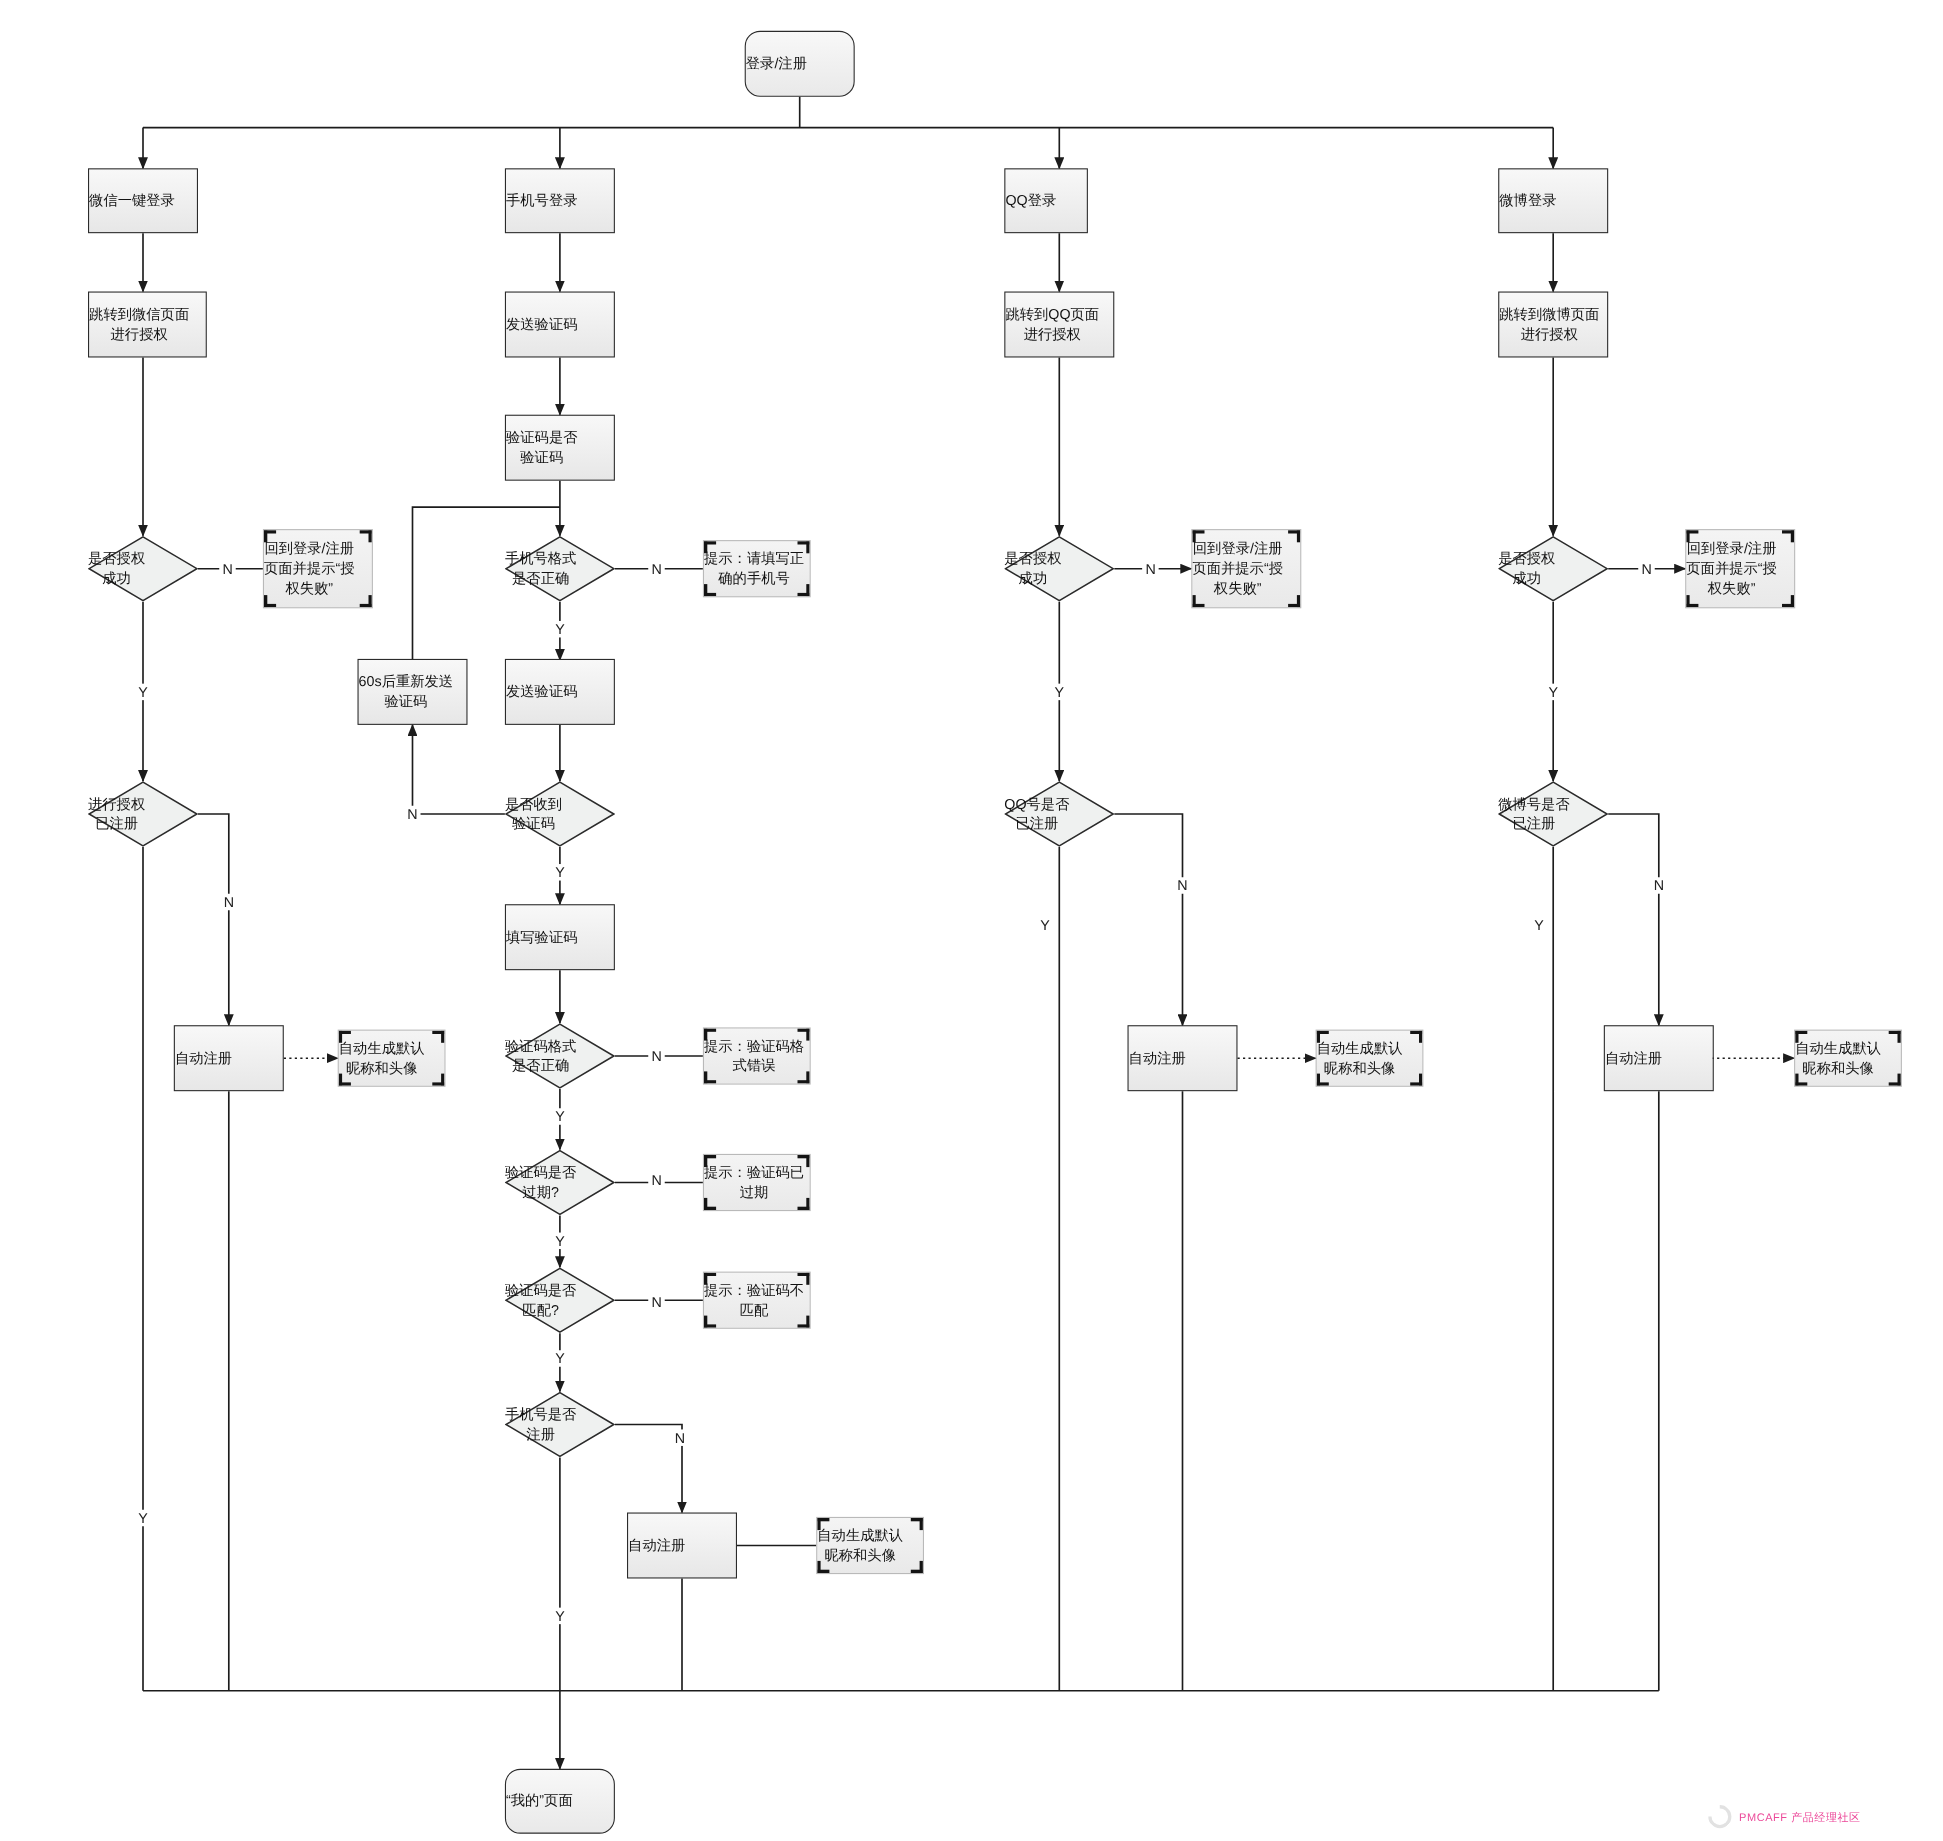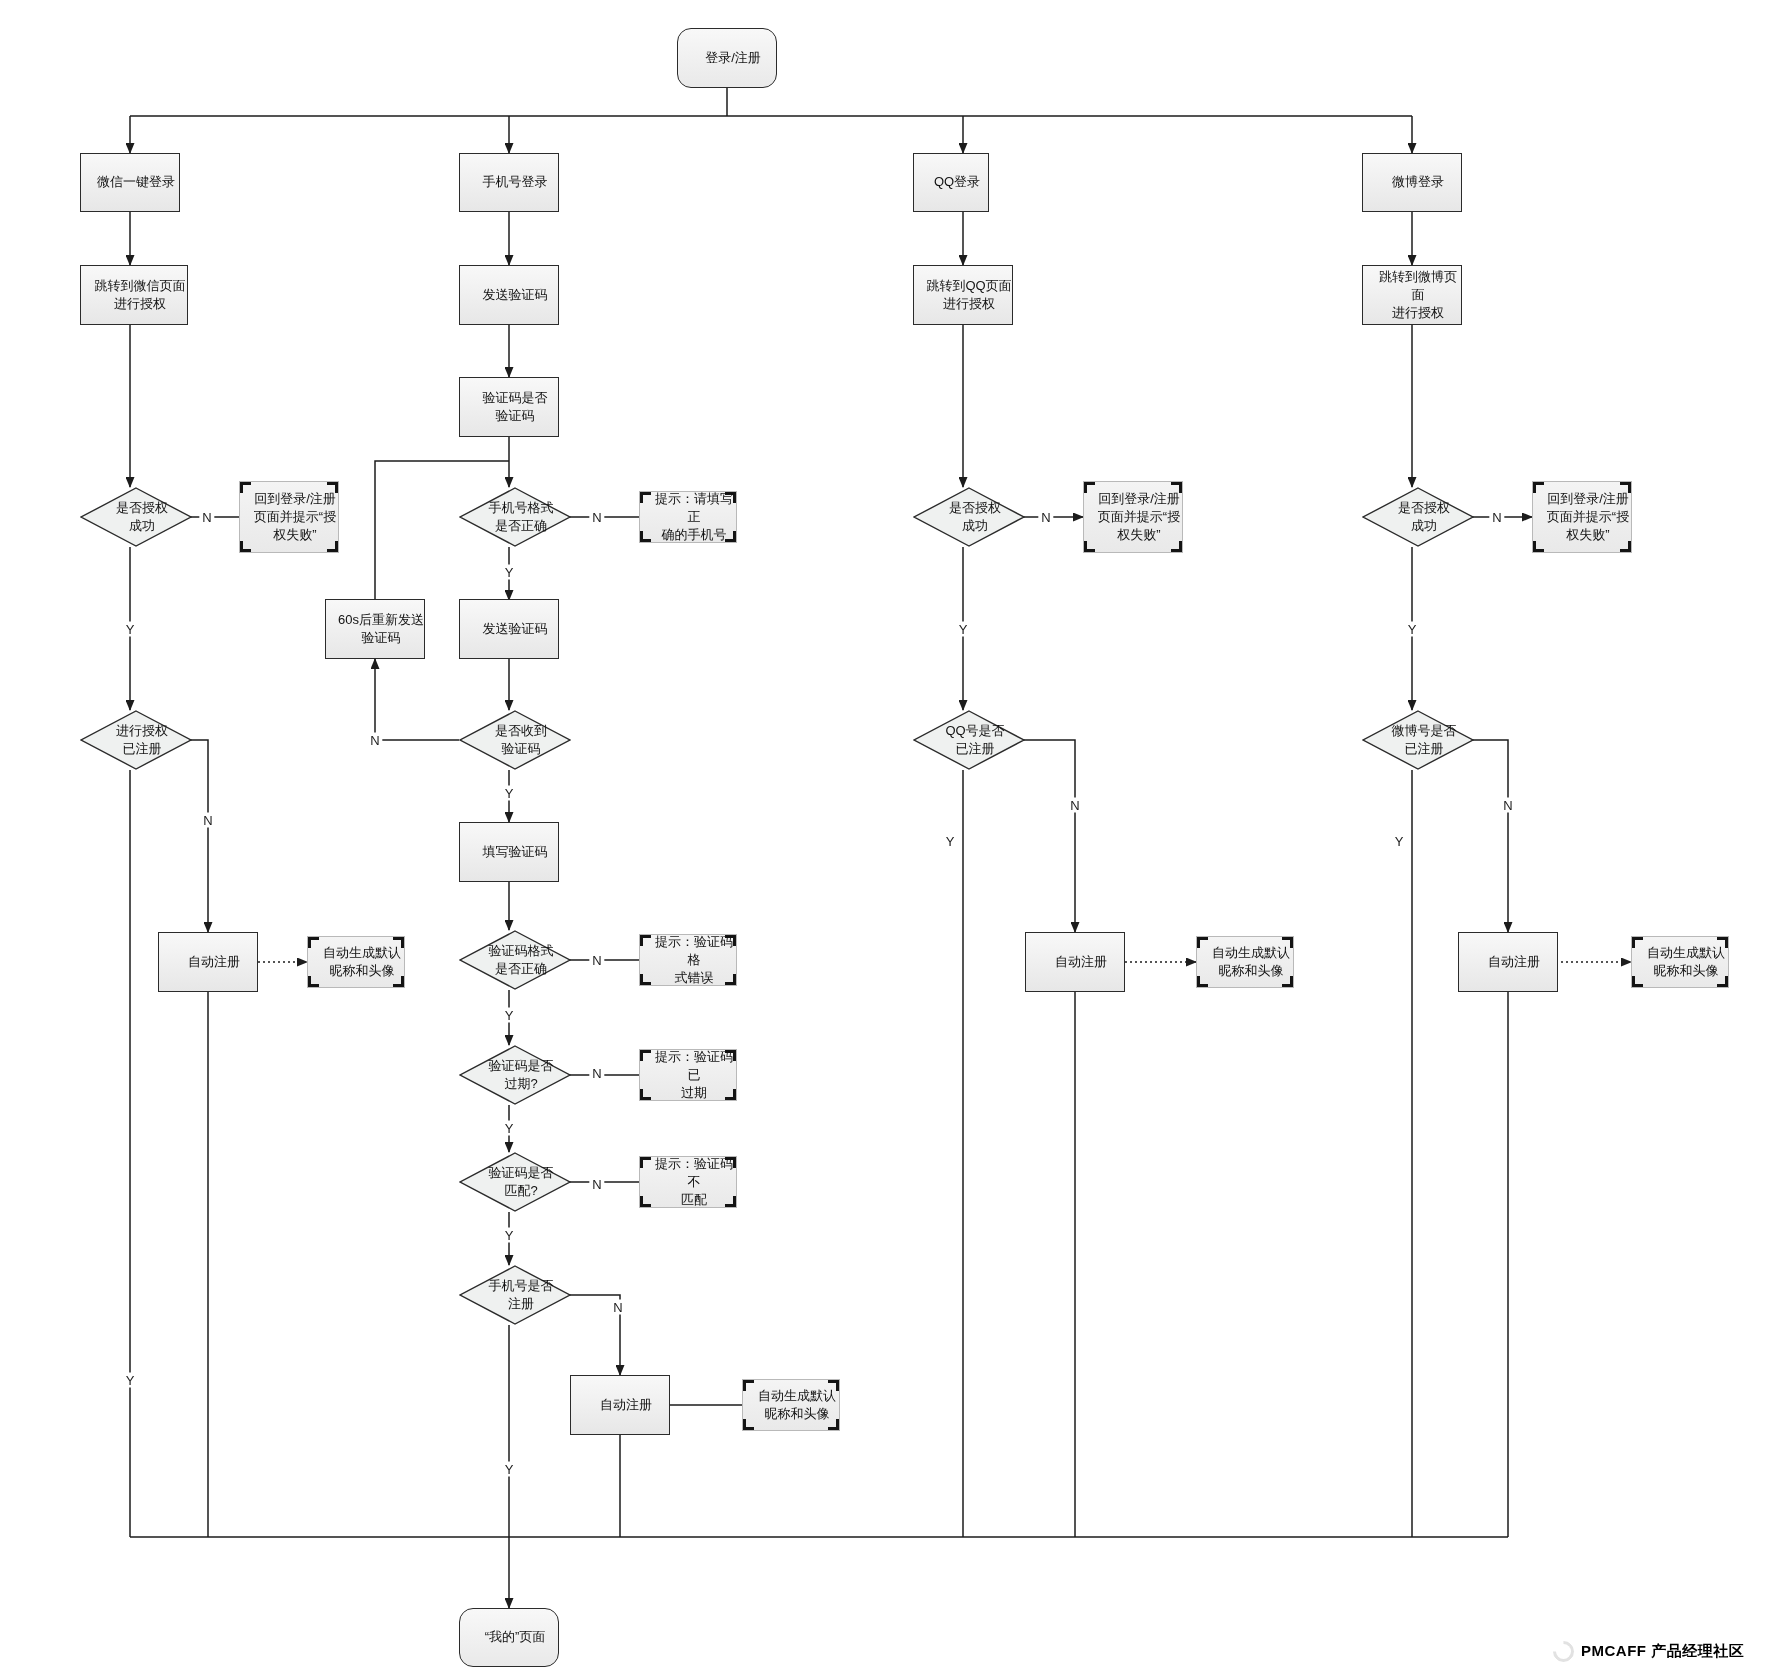--- a/index.html
+++ b/index.html
@@ -1,20 +1,20 @@
 <!DOCTYPE html>
 <html><head>
 <meta charset="utf-8">
 <style>
   html,body{margin:0;padding:0;background:#fff;}
   body{position:relative;width:1766px;height:1674px;overflow:hidden;
        font-family:"Liberation Sans","DejaVu Sans",sans-serif;color:#121212;}
   #edges{position:absolute;left:0;top:0;z-index:1;}
-  .node{position:absolute;z-index:2;display:flex;align-items:center;justify-content:center;
-        font-size:13px;line-height:1.4;text-align:center;padding-left:12px;}
+  .node{position:absolute;z-index:2;display:flex;align-items:center;justify-content:flex-start;
+        font-size:13px;line-height:1.4;text-align:center;}
   .lbl{position:relative;z-index:3;white-space:pre-line;display:block;}
   .process{background:linear-gradient(180deg,#f8f8f8 0%,#e7e7e7 100%);
            border:1.5px solid #2b2b2b;box-sizing:border-box;}
   .terminator{background:linear-gradient(180deg,#f8f8f8 0%,#e9e9e9 100%);
               border:1.8px solid #2b2b2b;border-radius:14px;box-sizing:border-box;}
   .decision{background:transparent;}
   .decision svg.shape{position:absolute;left:0;top:0;width:100%;height:100%;z-index:1;}
   .decision polygon{fill:#eff1f0;stroke:#2b2b2b;stroke-width:1.4;vector-effect:non-scaling-stroke;}
   .bracket{border:1px solid #b9b9b9;box-sizing:border-box;
     background:
@@ -24,21 +24,21 @@
       linear-gradient(#141414,#141414) right top/3px 11px,
       linear-gradient(#141414,#141414) left bottom/11px 3px,
       linear-gradient(#141414,#141414) left bottom/3px 11px,
       linear-gradient(#141414,#141414) right bottom/11px 3px,
       linear-gradient(#141414,#141414) right bottom/3px 11px,
       linear-gradient(180deg,#f4f4f4 0%,#e9e9e9 100%);
     background-repeat:no-repeat;}
   .edge-label{position:absolute;z-index:4;transform:translate(-50%,-50%);
       background:#fff;padding:1px 3px;font-size:13px;color:#222;line-height:1;}
   .watermark{position:absolute;z-index:5;display:flex;align-items:center;gap:7px;
-      color:#000000;font-size:15px;font-weight:bold;letter-spacing:.5px;}
+      color:#ec4899;font-size:10px;font-weight:normal;letter-spacing:.5px;}
   .wm-ring{width:15px;height:15px;border:3px solid #e2e2e2;border-radius:50%;
       border-top-color:transparent;transform:rotate(-45deg);display:inline-block;}
 </style>
 </head>
 <body>
 
 <svg id="edges" width="1766" height="1674" viewBox="0 0 1766 1674">
   <defs>
     <marker id="arr" viewBox="0 0 11 9" markerWidth="11" markerHeight="9" refX="10" refY="4.5" orient="auto" markerUnits="userSpaceOnUse">
       <path d="M0 0 L11 4.5 L0 9 Z" fill="#1c1c1c"></path>

